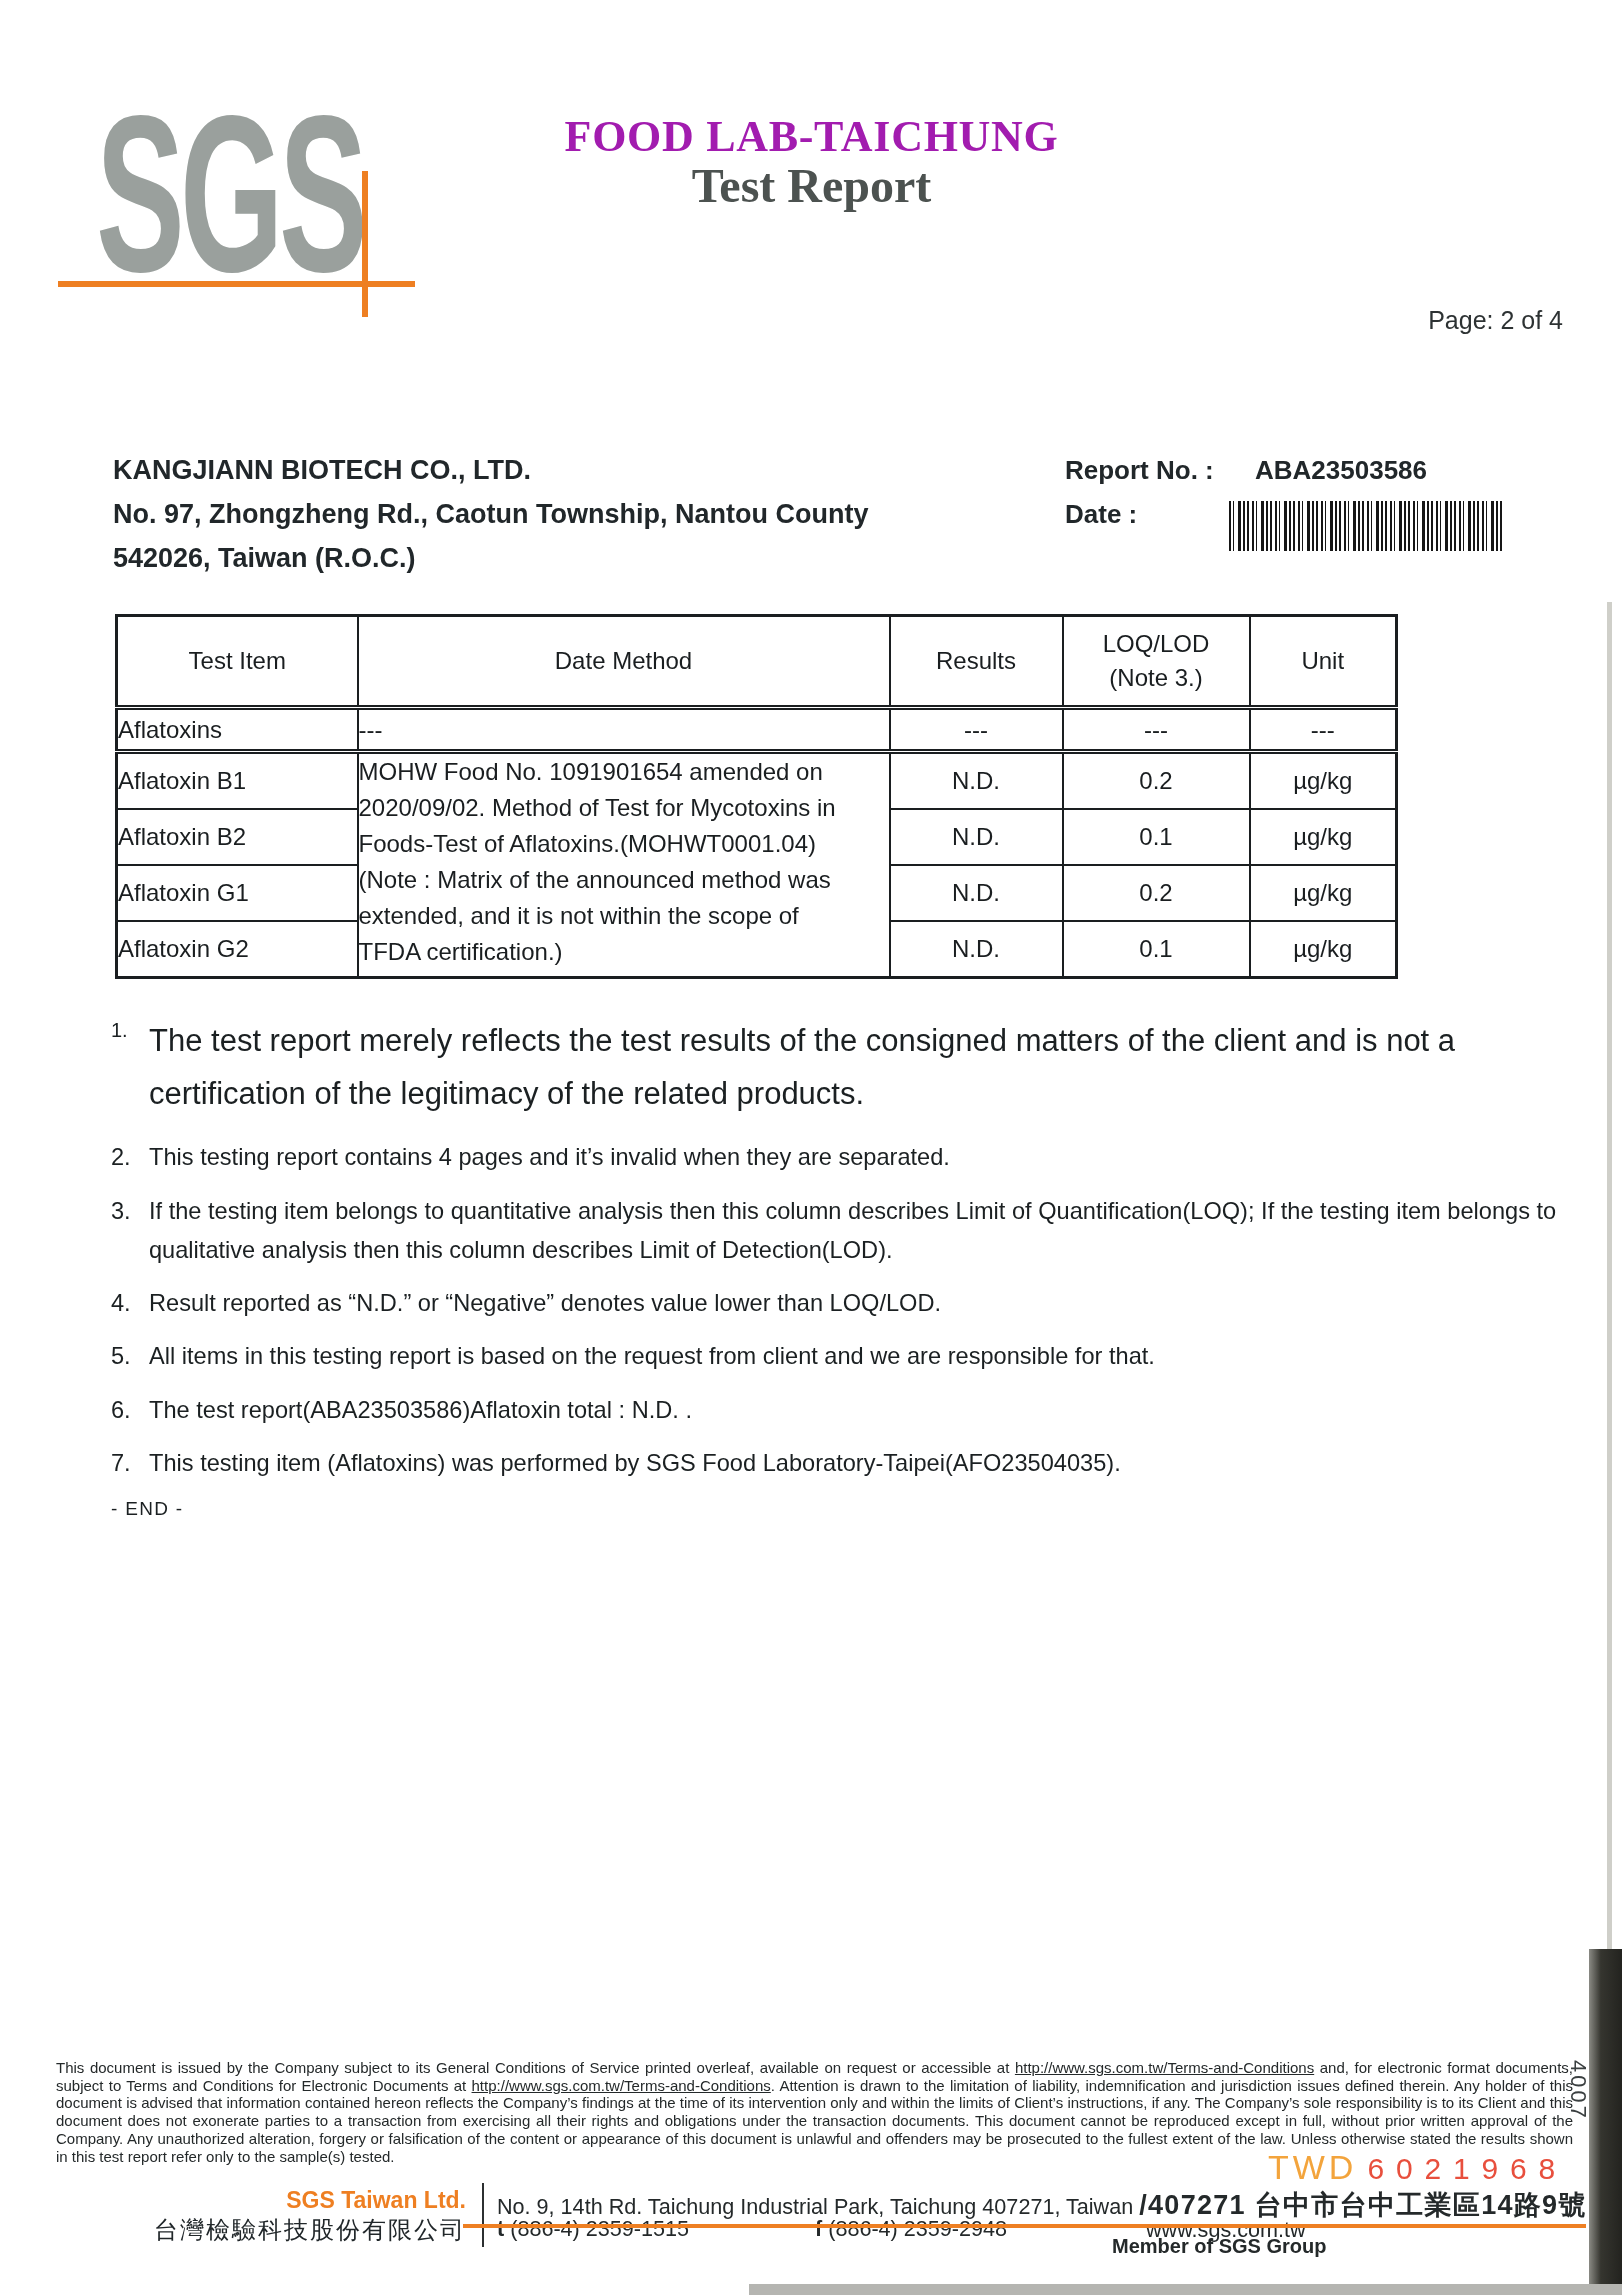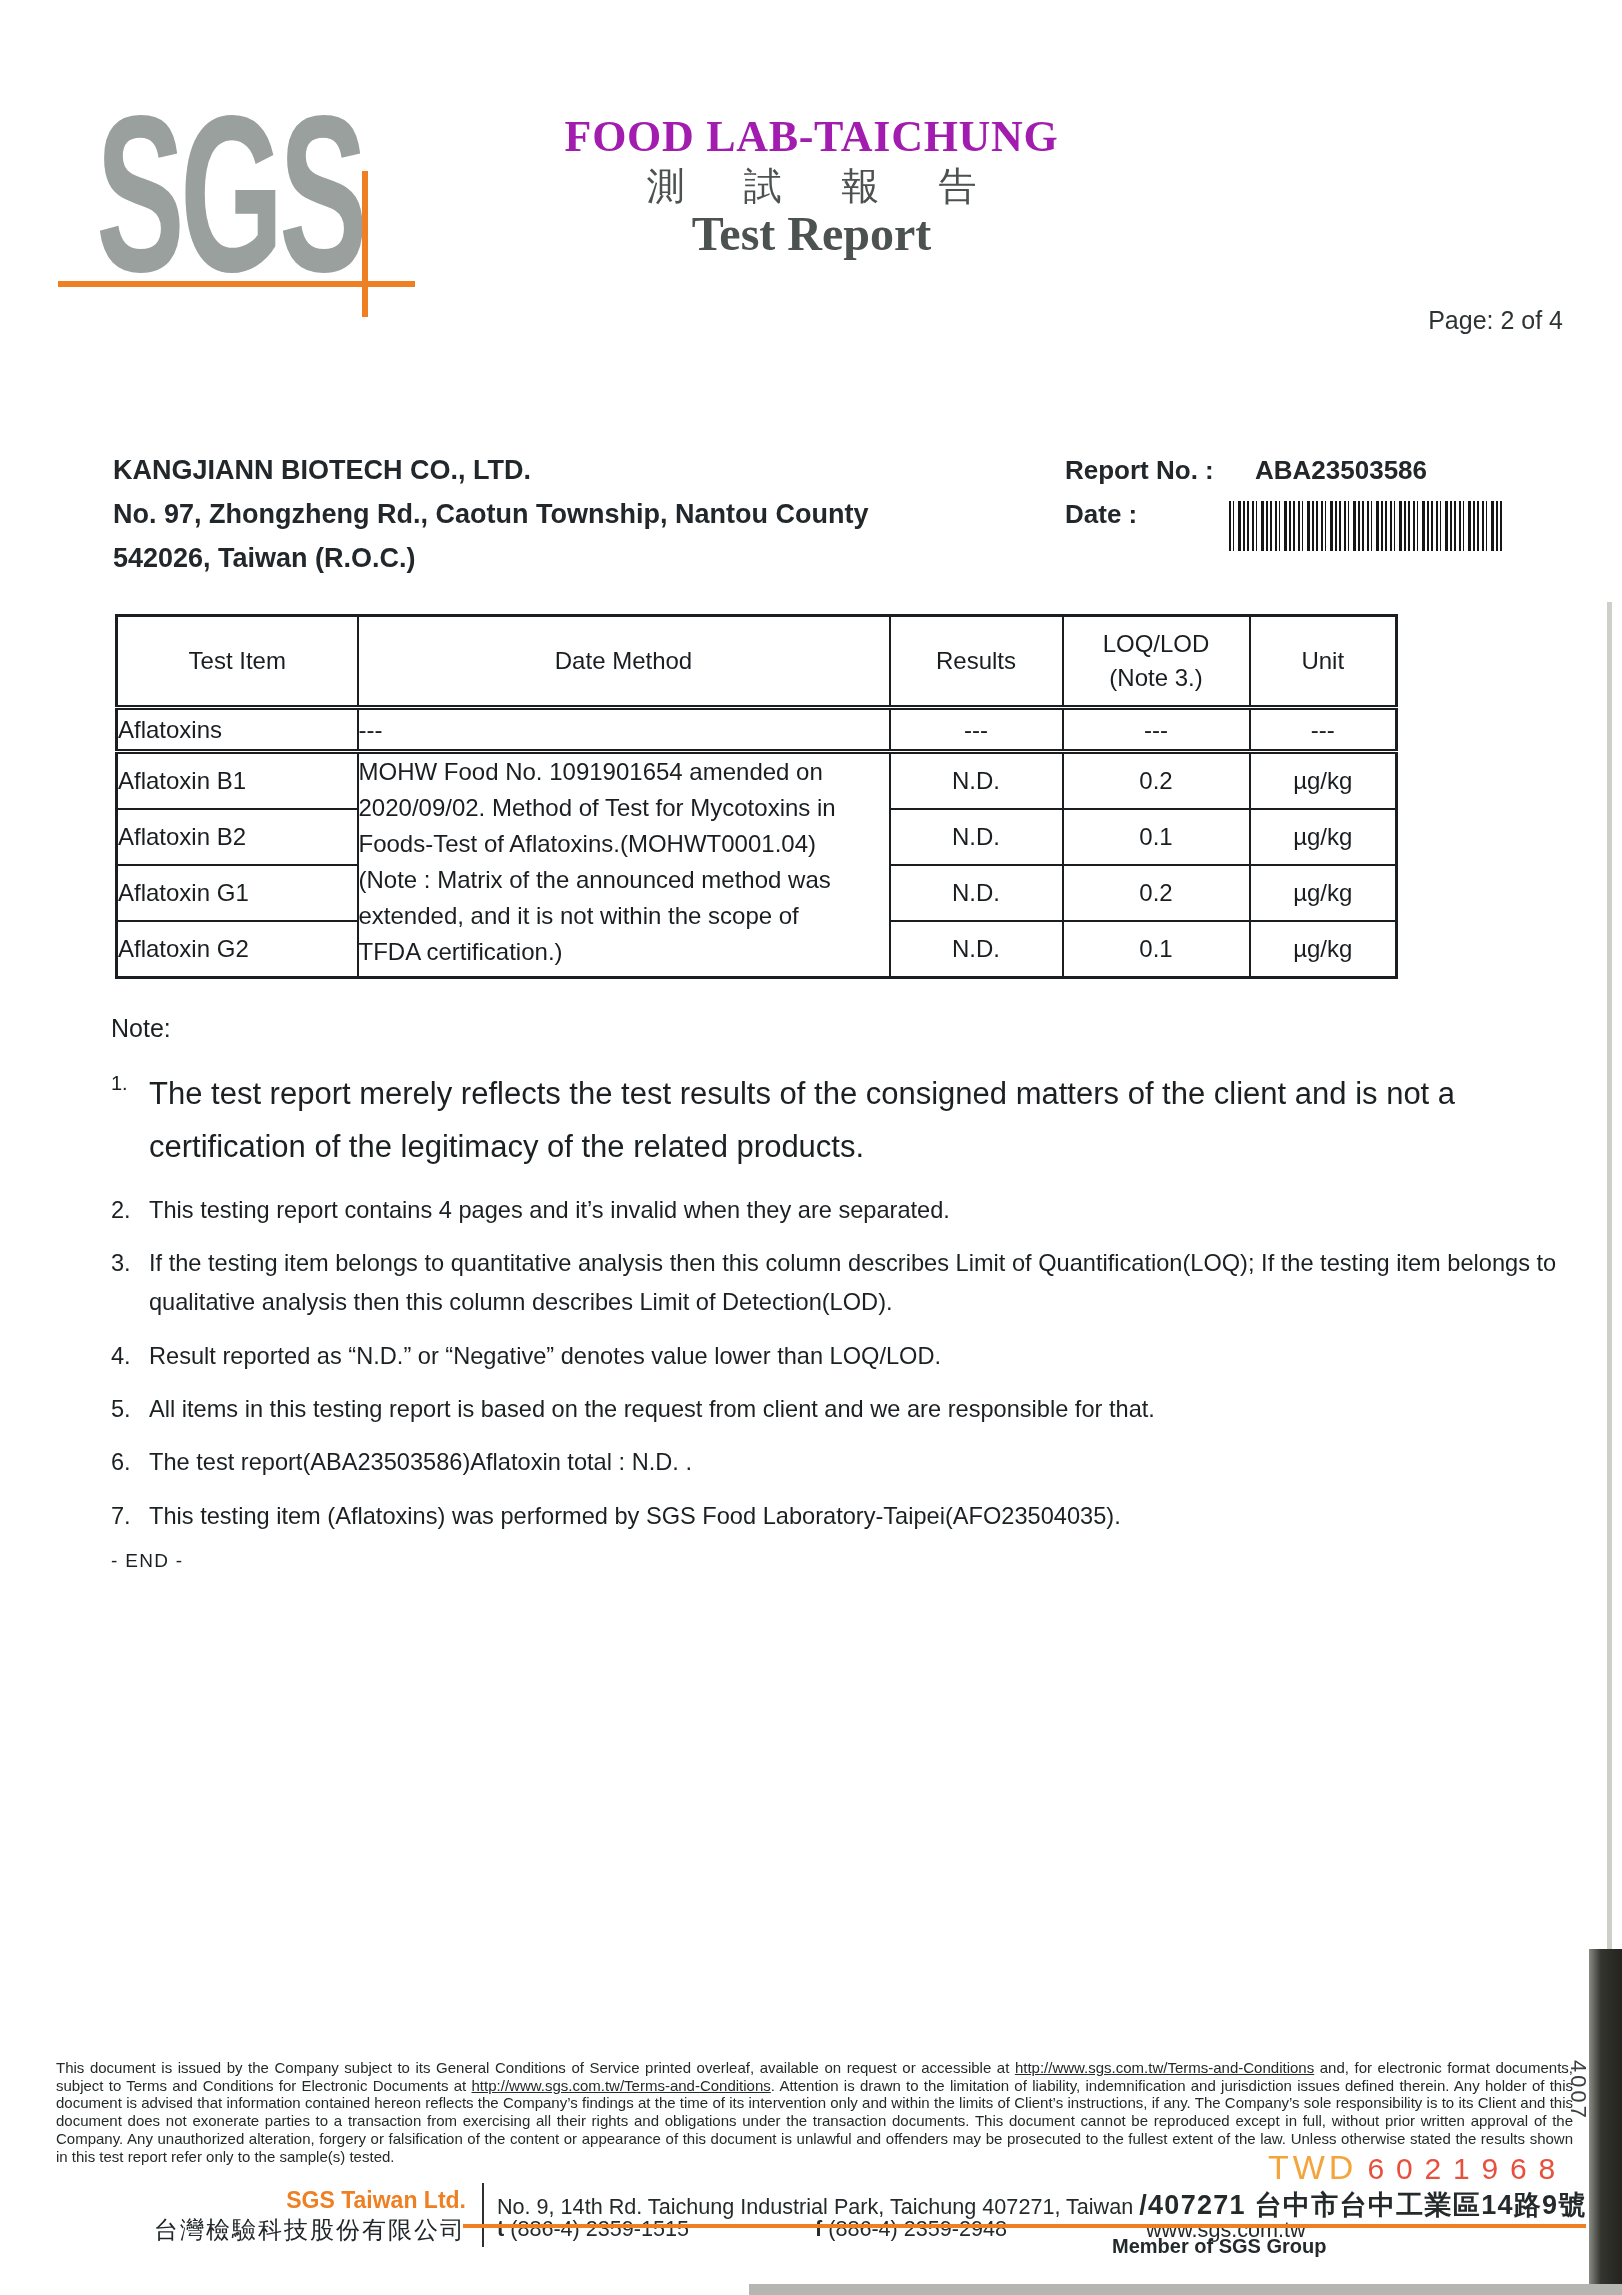--- a/index.html
+++ b/index.html
@@ -101,21 +101,20 @@
 <body>
 
 <div class="page">
 
   <div class="logo-text">SGS</div>
   <div class="logo-hline"></div>
   <div class="logo-vline"></div>
 
   <div class="title-block">
     <div class="t-en1">FOOD LAB-TAICHUNG</div>
-    <div class="t-cn2">測 試 報 告</div>
     <div class="t-en2">Test Report</div>
   </div>
 
   <div class="page-label">Page: 2 of 4</div>
 
   <div class="client">
     <div>KANGJIANN BIOTECH CO., LTD.</div>
     <div>No. 97, Zhongzheng Rd., Caotun Township, Nantou County</div>
     <div>542026, Taiwan (R.O.C.)</div>
   </div>
@@ -179,21 +178,20 @@
       <tr>
         <td class="item">Aflatoxin G2</td>
         <td class="c">N.D.</td>
         <td class="c">0.1</td>
         <td class="c">µg/kg</td>
       </tr>
     </tbody>
   </table>
 
   <div class="notes">
-    <div class="note-label">Note:</div>
     <div class="note1">
       <div class="num">1.</div>
       <div class="txt">The test report merely reflects the test results of the consigned matters of the client and is not a certification of the legitimacy of the related products.</div>
     </div>
     <div class="note-item">
       <div class="num">2.</div>
       <div class="txt">This testing report contains 4 pages and it’s invalid when they are separated.</div>
     </div>
     <div class="note-item">
       <div class="num">3.</div>

